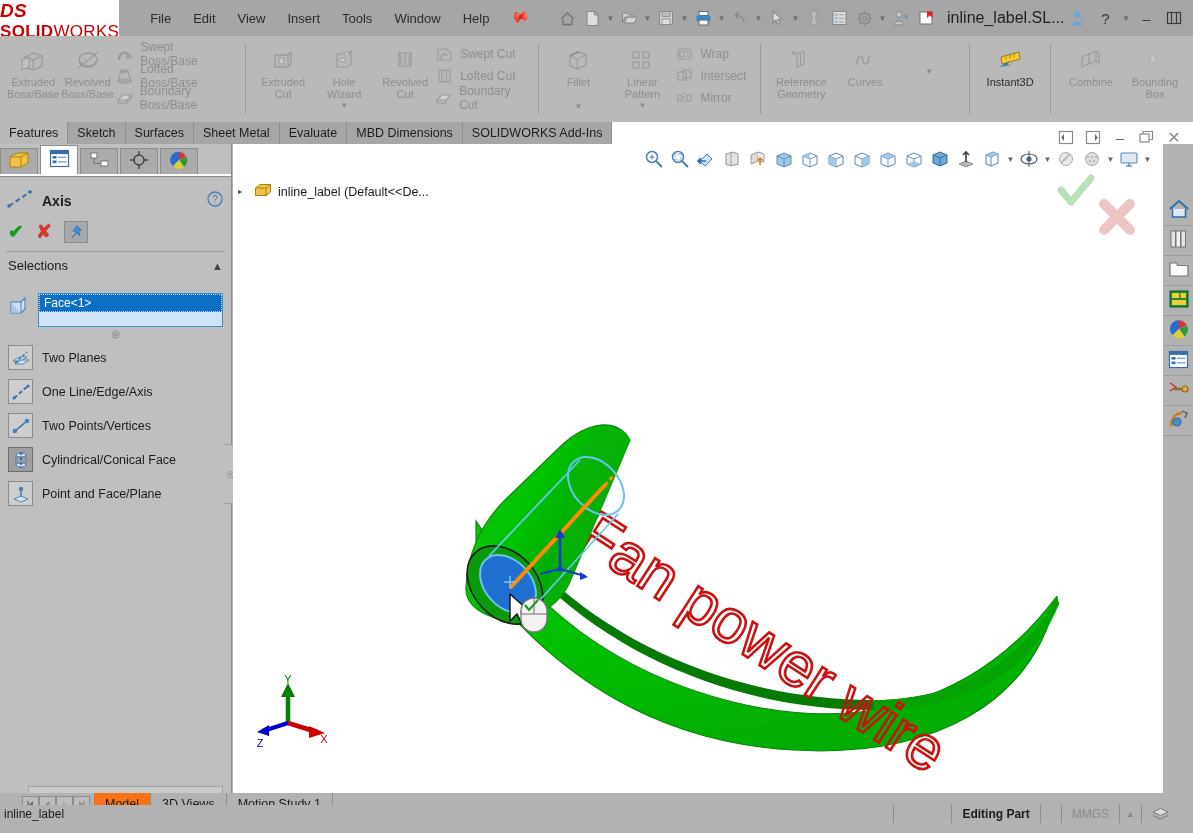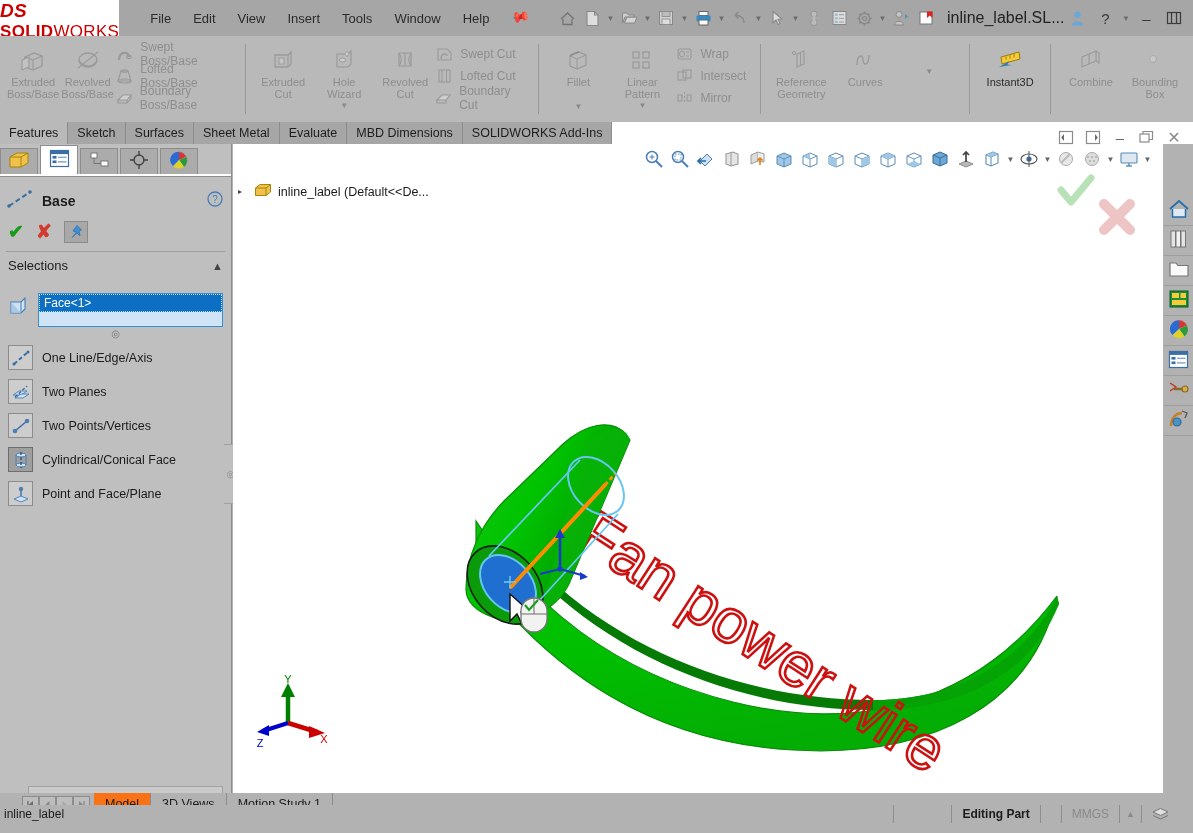--- a/index.html
+++ b/index.html
@@ -661,21 +661,21 @@
     <div class="pm-hdrline"></div>
 
     <div class="pm-title">
       <span>
         <svg width="28" height="22" viewBox="0 0 28 22">
             <path d="M3 18 L24 4" stroke="#3a6ea5" stroke-width="2" stroke-dasharray="5 3"></path>
             <circle cx="3" cy="18" r="1.8" fill="#3a6ea5"></circle>
             <circle cx="24" cy="4" r="1.8" fill="#3a6ea5"></circle>
           </svg>
       </span>
-      <span class="t">Base</span>
+      <span class="t">Axis</span>
       <span class="pm-help">
         <svg width="16" height="16" viewBox="0 0 16 16">
             <circle cx="8" cy="8" r="7" fill="none" stroke="#4a7fb5" stroke-width="1.3"></circle>
             <text x="8" y="11.8" font-size="10" text-anchor="middle" fill="#4a7fb5" font-family="Liberation Sans, sans-serif">?</text>
           </svg>
       </span>
     </div>
 
     <div class="pm-actions">
       <span class="act-ok">✔</span>
@@ -703,36 +703,36 @@
       </div>
       <div class="sel-box">
         <div class="sel-item">Face&lt;1&gt;</div>
       </div>
     </div>
     <div class="sel-dot">◎</div>
 
     <div class="opt-row">
       <div class="opt-btn">
         <svg width="20" height="18" viewBox="0 0 20 18">
+            <path d="M2 12 L8 8 L16 8 L10 12 Z" fill="#cfe2f3" stroke="#4a7fb5" stroke-width=".9"></path>
+            <path d="M4 15 L10 11 L18 11 L12 15 Z" fill="#cfe2f3" stroke="#4a7fb5" stroke-width=".9"></path>
+            <path d="M4 14 L16 3" stroke="#3a6ea5" stroke-width="1.4" stroke-dasharray="3 2"></path>
+          </svg>
+      </div>
+      <span class="opt-label">Two Planes</span>
+    </div>
+    <div class="opt-row">
+      <div class="opt-btn">
+        <svg width="20" height="18" viewBox="0 0 20 18">
             <path d="M3 15 L17 3" stroke="#3a6ea5" stroke-width="2" stroke-dasharray="4 2.5"></path>
             <circle cx="3" cy="15" r="1.5" fill="#3a6ea5"></circle>
             <circle cx="17" cy="3" r="1.5" fill="#3a6ea5"></circle>
           </svg>
       </div>
       <span class="opt-label">One Line/Edge/Axis</span>
-    </div>
-    <div class="opt-row">
-      <div class="opt-btn">
-        <svg width="20" height="18" viewBox="0 0 20 18">
-            <path d="M2 12 L8 8 L16 8 L10 12 Z" fill="#cfe2f3" stroke="#4a7fb5" stroke-width=".9"></path>
-            <path d="M4 15 L10 11 L18 11 L12 15 Z" fill="#cfe2f3" stroke="#4a7fb5" stroke-width=".9"></path>
-            <path d="M4 14 L16 3" stroke="#3a6ea5" stroke-width="1.4" stroke-dasharray="3 2"></path>
-          </svg>
-      </div>
-      <span class="opt-label">Two Planes</span>
     </div>
     <div class="opt-row">
       <div class="opt-btn">
         <svg width="20" height="18" viewBox="0 0 20 18">
             <path d="M4 14 L16 4" stroke="#3a6ea5" stroke-width="1.6"></path>
             <circle cx="4" cy="14" r="2.3" fill="#4a7fb5"></circle>
             <circle cx="16" cy="4" r="2.3" fill="#4a7fb5"></circle>
           </svg>
       </div>
       <span class="opt-label">Two Points/Vertices</span>

